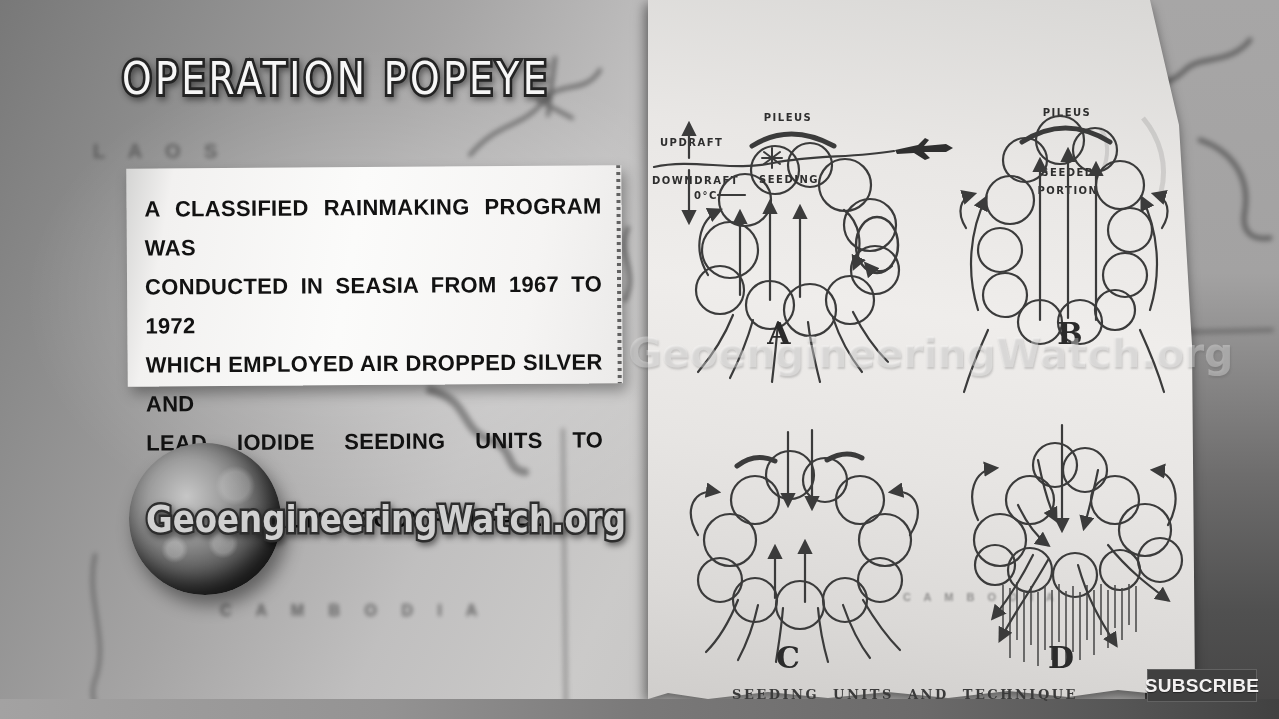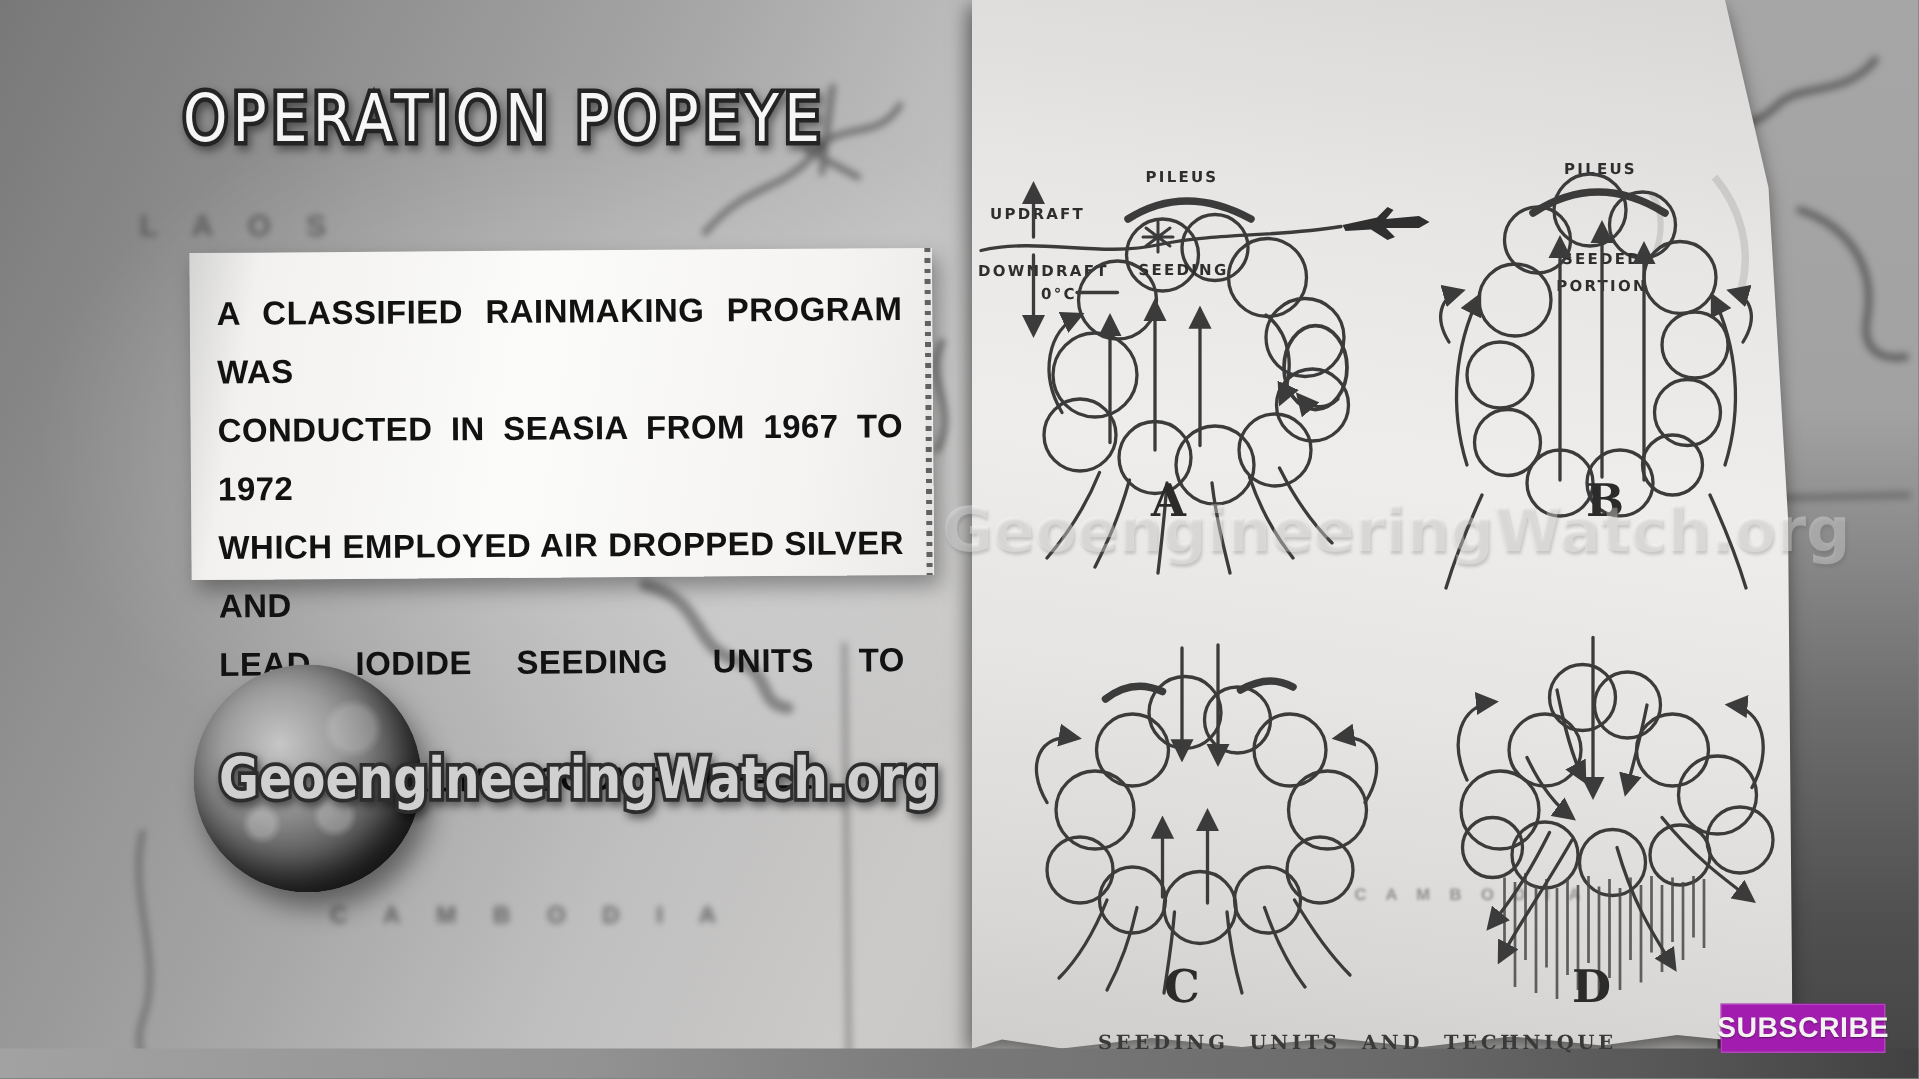--- a/index.html
+++ b/index.html
@@ -57,21 +57,21 @@
       radial-gradient(circle at 62% 66%,rgba(225,225,225,.30) 0 7%,rgba(0,0,0,0) 11%),
       radial-gradient(circle at 30% 70%,rgba(235,235,235,.30) 0 5%,rgba(0,0,0,0) 9%),
       radial-gradient(circle at 70% 28%,rgba(215,215,215,.28) 0 9%,rgba(0,0,0,0) 13%),
       radial-gradient(circle at 45% 52%,rgba(210,210,210,.35) 0 6%,rgba(0,0,0,0) 10%),
       radial-gradient(circle at 38% 35%,#c6c6c6 0%,#9c9c9c 28%,#6f6f6f 48%,#3c3c3c 72%,#161616 100%);
     box-shadow:6px 10px 18px rgba(0,0,0,0.45),inset -10px -12px 22px rgba(0,0,0,0.6);}
   .logosvg{position:absolute;left:136px;top:486px;z-index:9;
     filter:drop-shadow(2px 3px 3px rgba(0,0,0,0.5));}
   
   .subscribe{position:absolute;left:1147px;top:669px;width:110px;height:33px;z-index:10;
-    background:#a21caf;border:none;color:#f3f1f1;font-family:"Liberation Sans",sans-serif;
+    background:#404040;border:none;color:#f3f1f1;font-family:"Liberation Sans",sans-serif;
     font-weight:bold;font-size:19px;display:flex;align-items:center;justify-content:center;
     text-shadow:0 1px 1px rgba(0,0,0,.45);box-shadow:inset 0 0 0 1px rgba(255,255,255,.18);
     cursor:pointer;letter-spacing:.3px;}
 </style>
 </head>
 <body>
 
 <div id="frame">
 
   <div class="base"></div>

